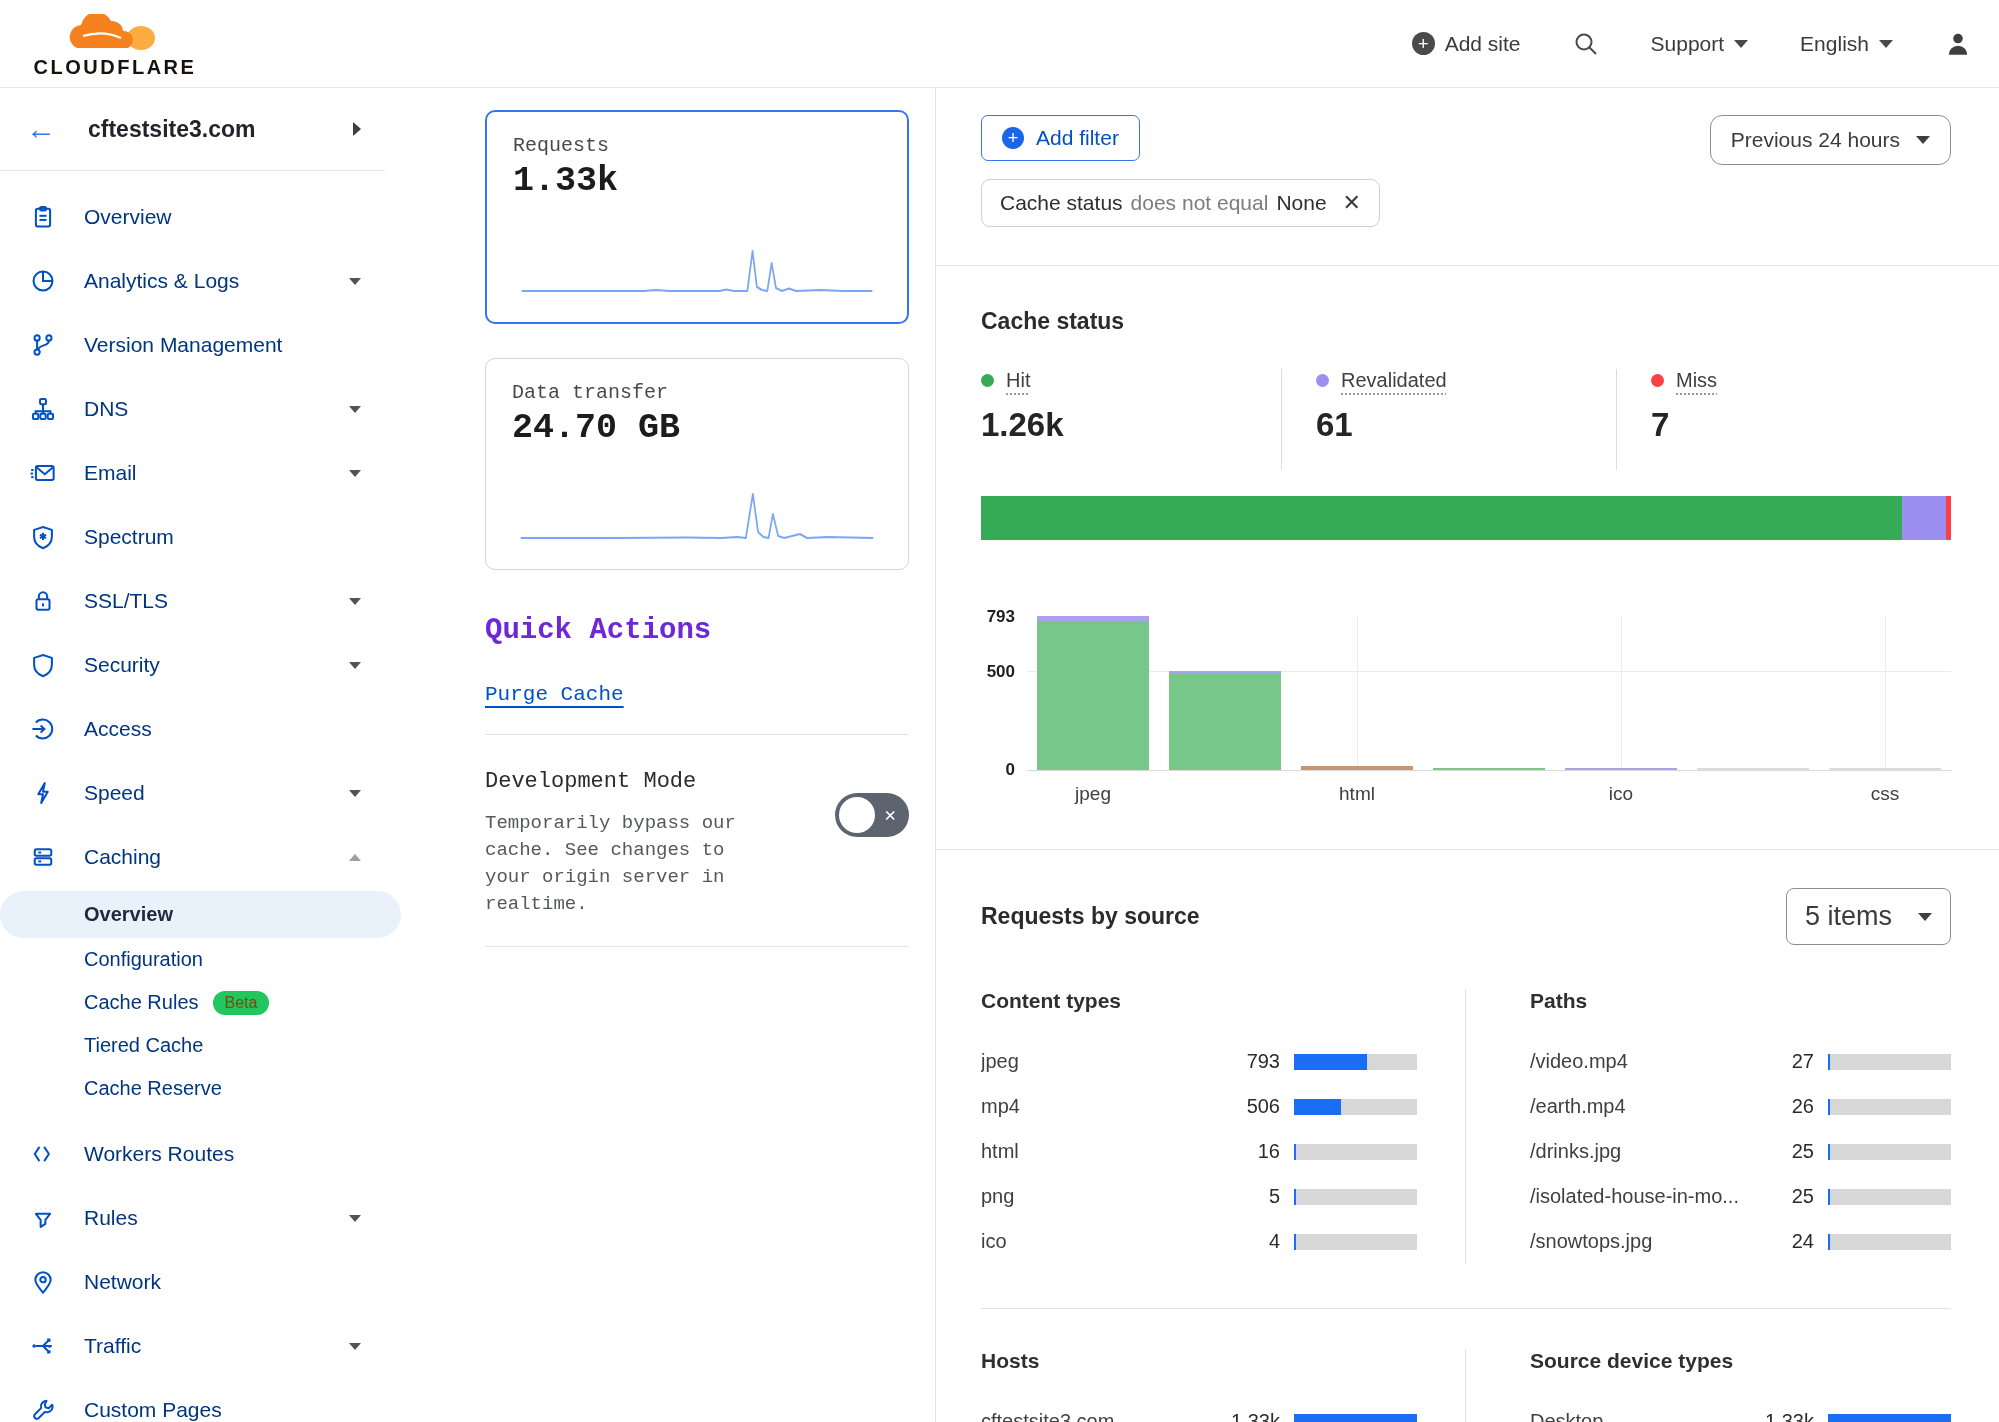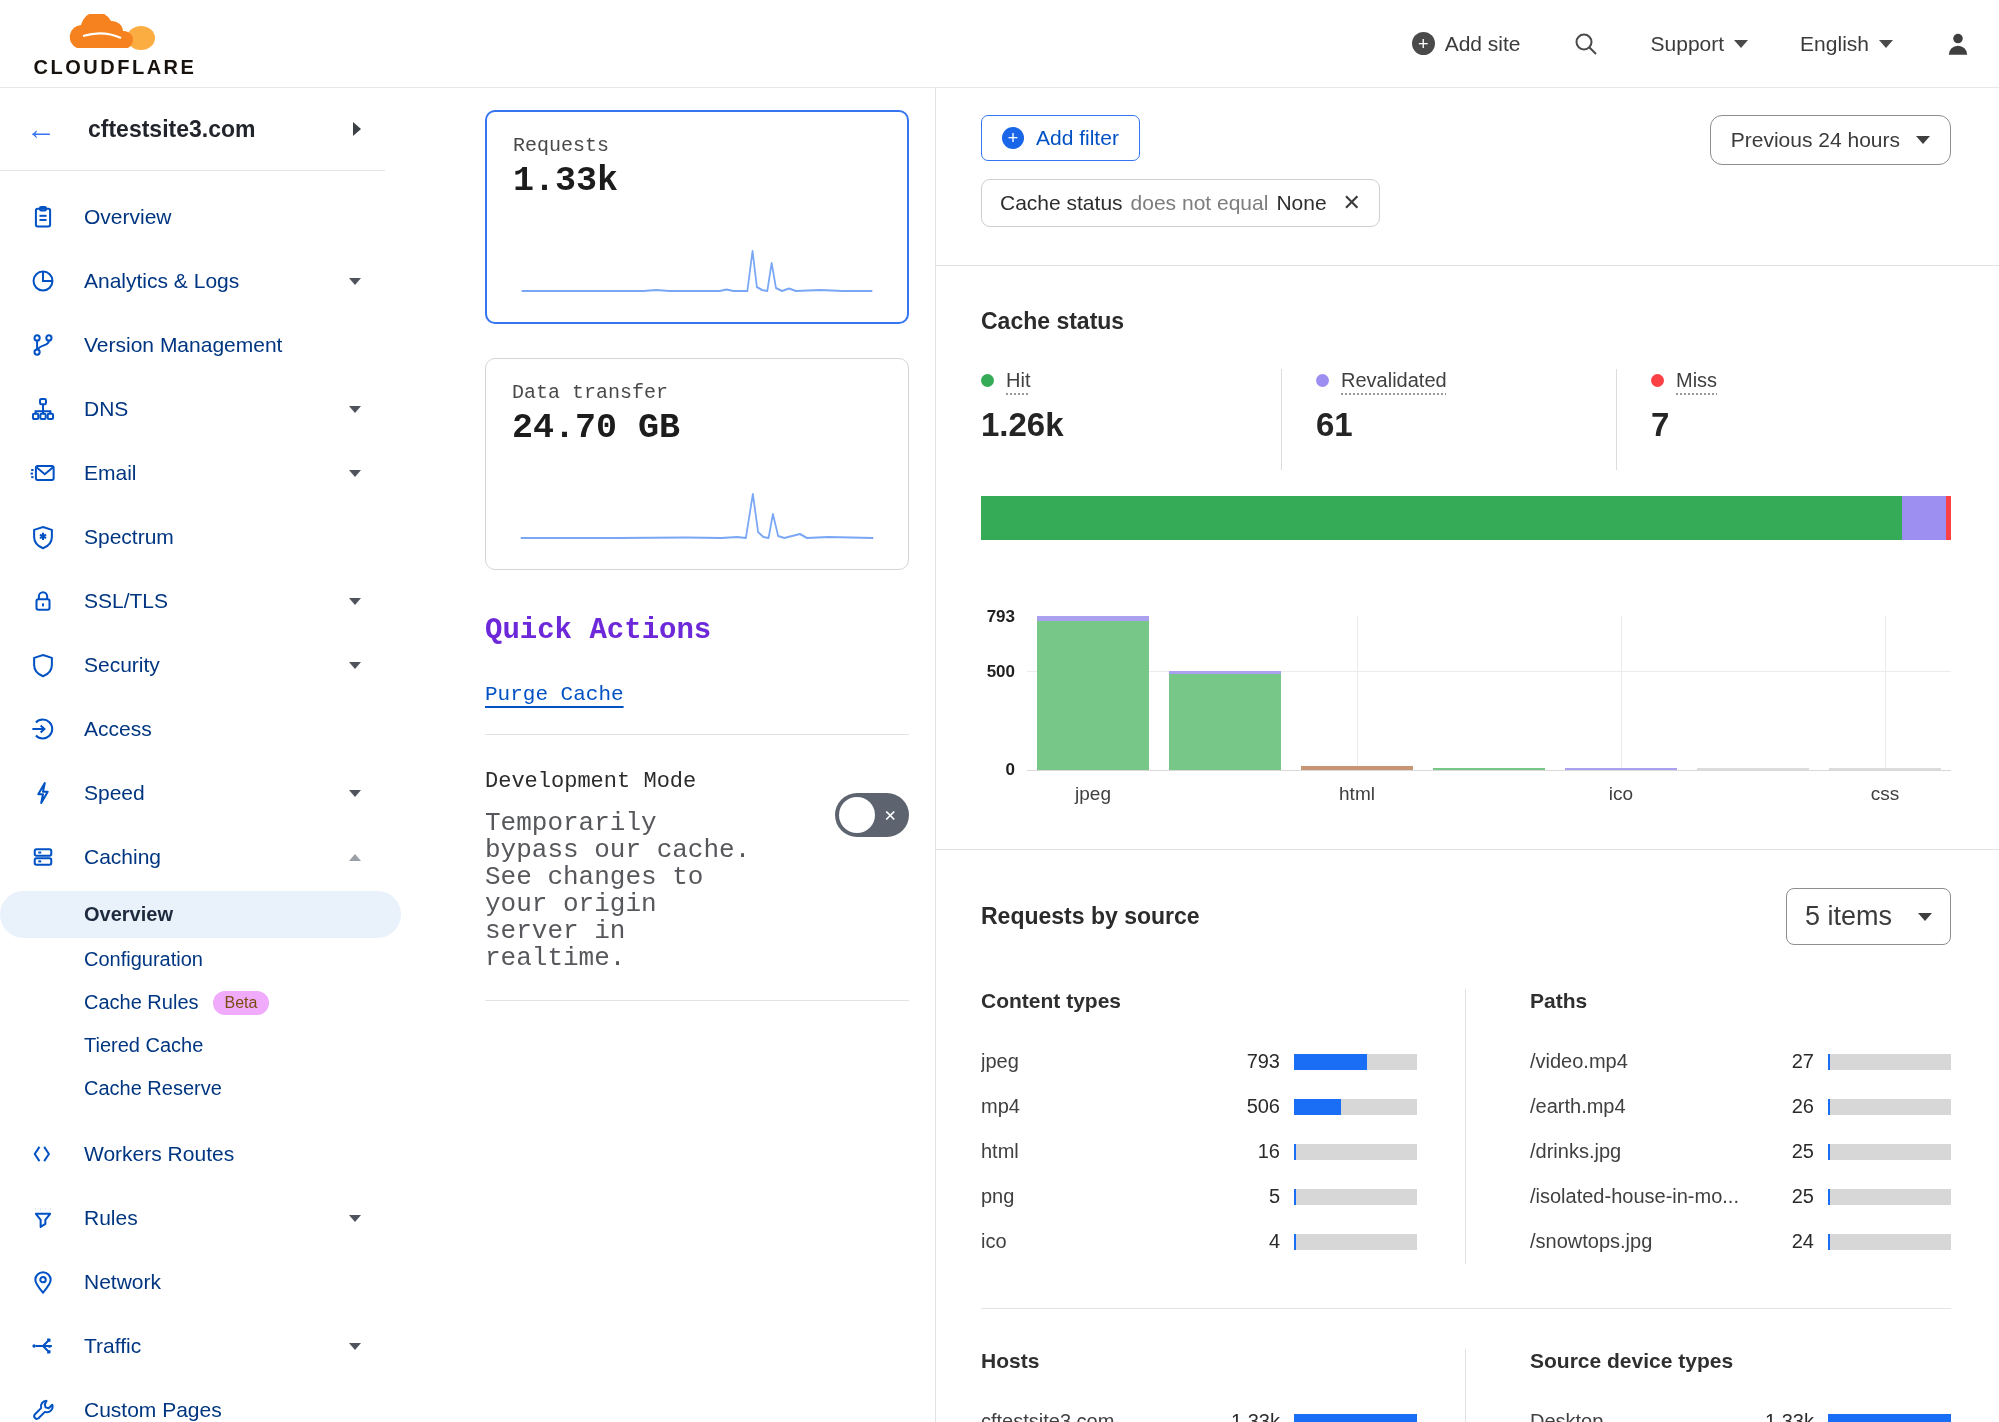--- a/index.html
+++ b/index.html
@@ -35,37 +35,37 @@
   .nav-item .icon { width:26px; height:26px; margin-right:28px; flex:none; }
   .nav-item .label { font-size:21px; color:#003681; flex:1; }
   .nav-caret { width:0; height:0; border-left:6px solid transparent; border-right:6px solid transparent;
                border-top:7px solid #4f545c; }
   .nav-caret.up { border-top:none; border-bottom:7px solid #9aa0a8; }
   .subnav { padding:2px 0 12px 0; }
   .subnav-item { height:43px; display:flex; align-items:center; padding-left:84px;
                  font-size:20px; color:#003681; cursor:pointer; }
   .subnav-item.active { height:47px; background:#e9f1fb; border-radius:24px; margin-right:-16px;
                         font-weight:700; color:#1d2a3e; }
-  .beta-badge { margin-left:14px; background:#f0abfc; color:#7a4c10; font-size:16px;
+  .beta-badge { margin-left:14px; background:#22c55e; color:#7a4c10; font-size:16px;
                 padding:3px 12px; border-radius:12px; }
   
   .middle { width:550px; flex:none; padding:22px 0 0 100px;font-family:Liberation Mono, monospace; }
   .stat-card { width:424px; border:1px solid #d5d5d5; border-radius:10px; padding:22px 26px 14px 26px;
                background:#fff; margin-bottom:34px; cursor:pointer; }
   .stat-card.selected { border:2.5px solid #3575f2; }
   .stat-card .c-label { font-size:20px; color:#4a4a4a; }
   .stat-card .c-value { font-size:35px; font-weight:700; color:#1c1c1c; margin-top:4px; }
   .spark { width:100%; height:88px; margin-top:14px; }
   .qa-title { font-size:29px; font-weight:700; color:#6d28d9; margin:44px 0 36px 0; }
   .purge-link { font-size:21px; color:#0051c3; text-decoration:underline; text-underline-offset:6px; cursor:pointer; display:inline-block; }
   .mid-divider { border:none; border-top:1px solid #e2e2e2; width:424px; margin:28px 0 34px 0; }
   .dev-row { width:424px; display:flex; align-items:flex-start; }
   .dev-text { flex:1; }
   .dev-title { font-size:22px; color:#2b2b2b; margin-bottom:16px; }
-  .dev-desc { font-size:26px; color:#56585c; line-height:27px; max-width:270px; }
+  .dev-desc { font-size:19px; color:#56585c; line-height:27px; max-width:270px; }
   .toggle { width:74px; height:44px; background:#5d6470; border-radius:22px; position:relative;
             margin-top:24px; cursor:pointer; flex:none; }
   .toggle .knob { position:absolute; left:4px; top:4px; width:36px; height:36px; border-radius:50%; background:#fff; }
   .toggle .tx { position:absolute; right:13px; top:50%; transform:translateY(-50%); color:#fff;
                 font-size:19px; font-weight:700; }
   
   .main { flex:1; border-left:1px solid #e3e3e3; min-width:0; }
   .filter-bar { padding:27px 48px 0 45px; display:flex; justify-content:space-between; align-items:flex-start; }
   .add-filter { display:inline-flex; align-items:center; gap:12px; border:1.5px solid #3575f2; border-radius:7px;
                 padding:10px 20px; font-size:21px; color:#0051c3; background:#fff; cursor:pointer; }

